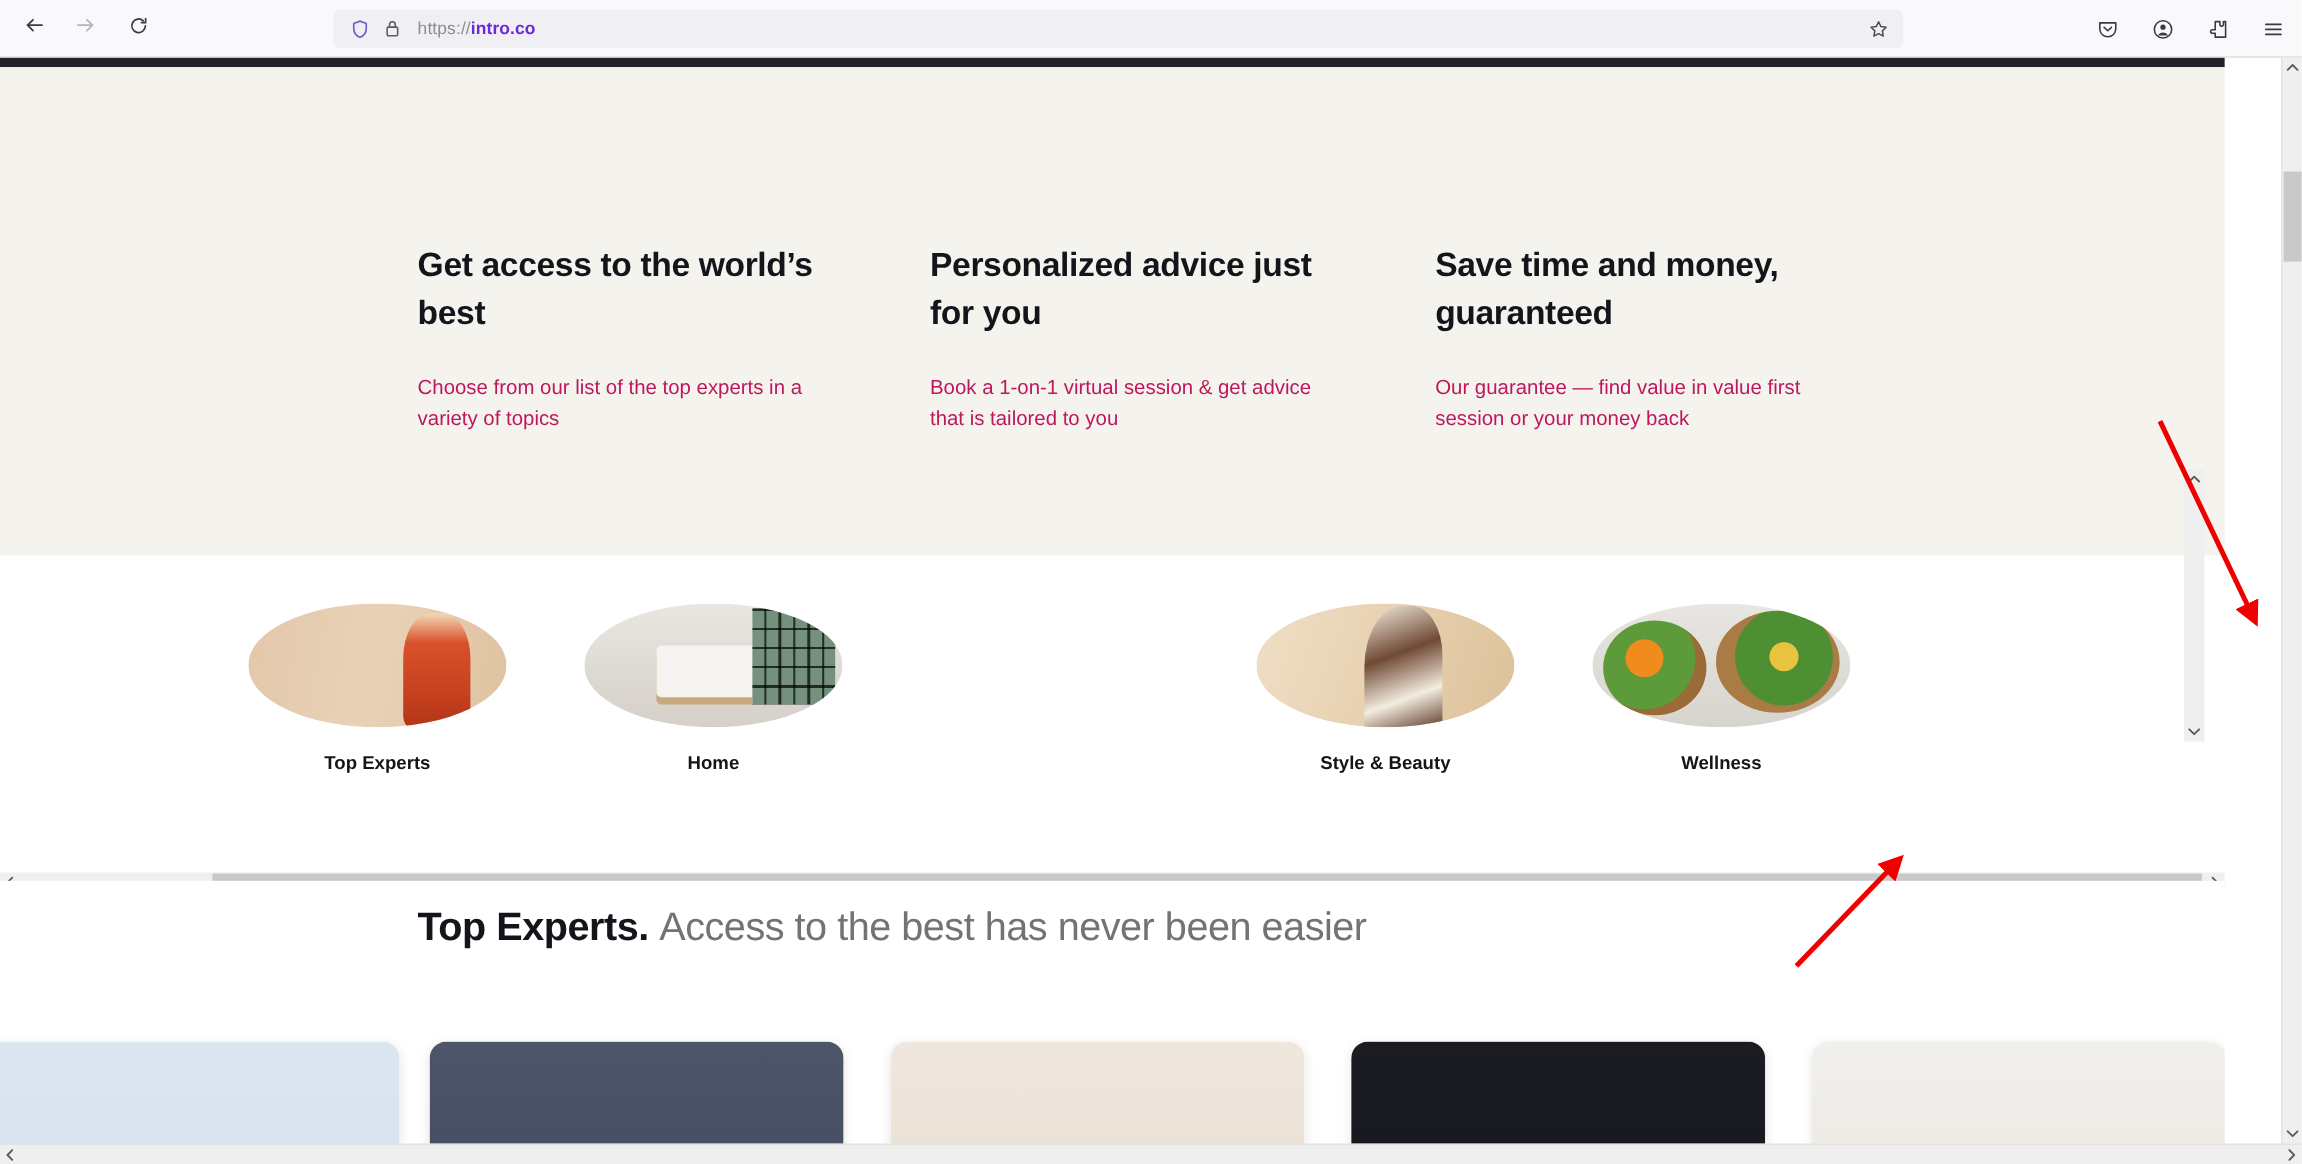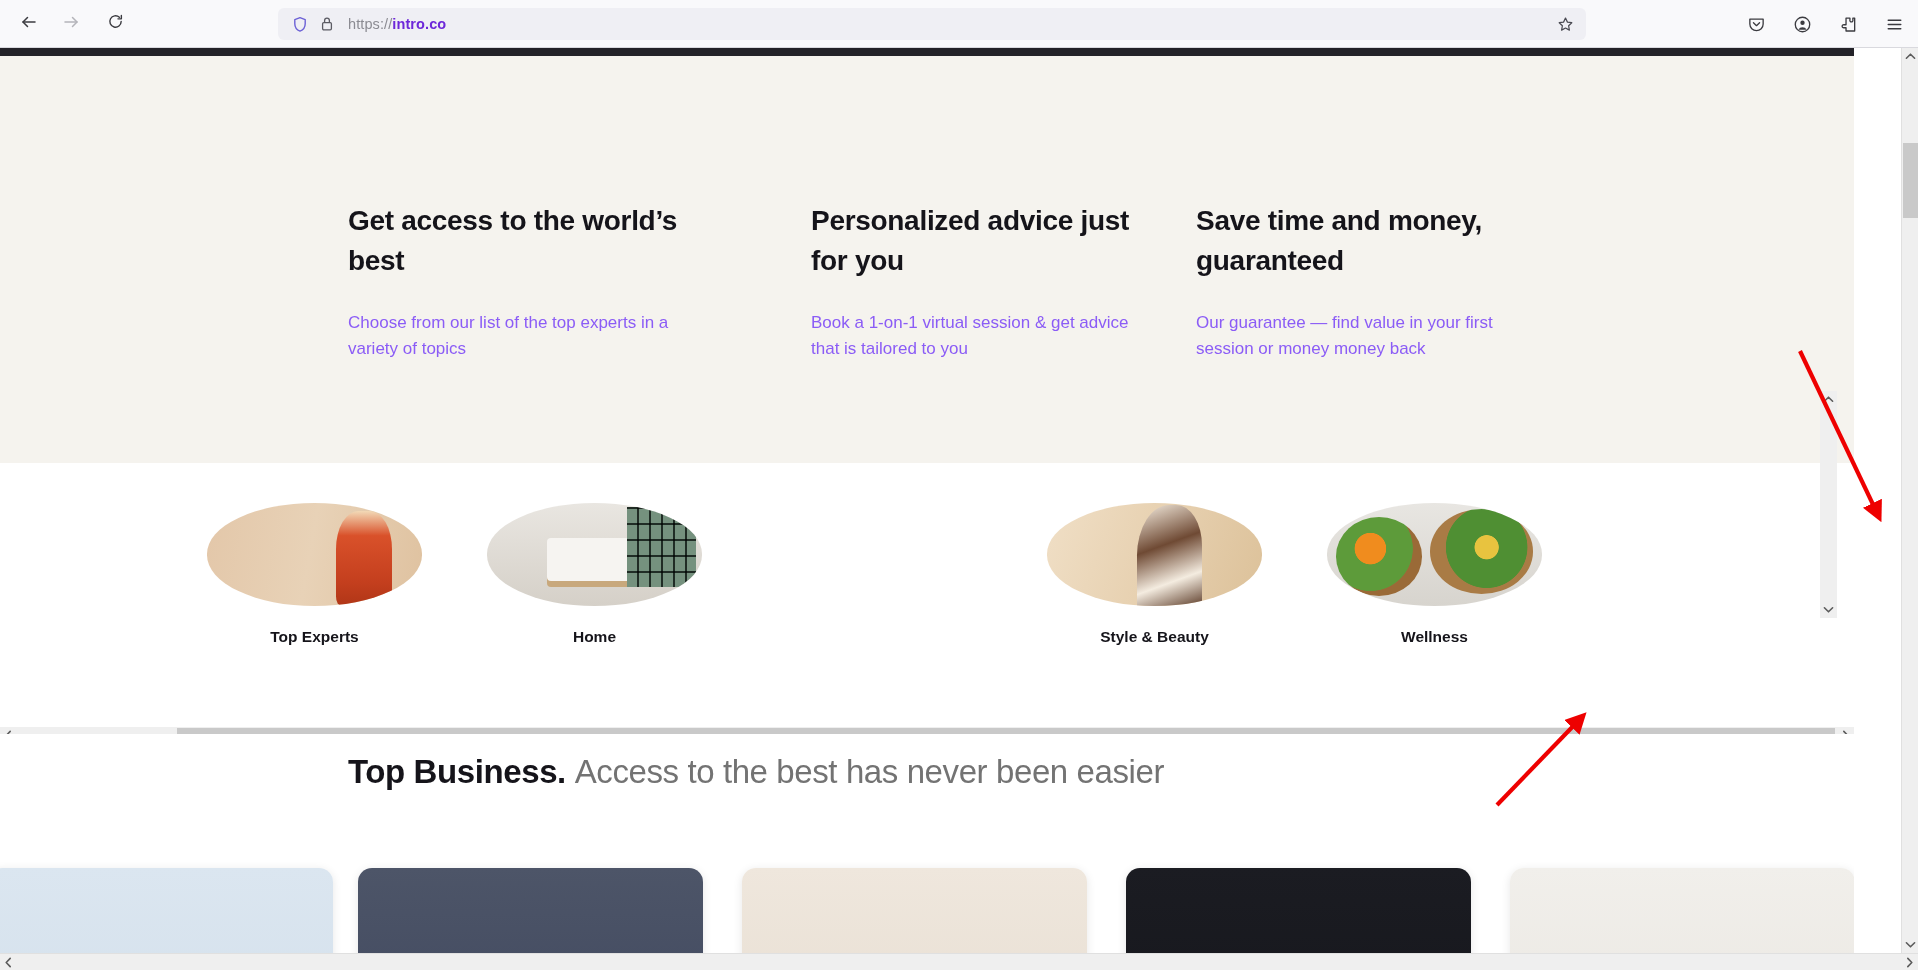--- a/index.html
+++ b/index.html
@@ -84,25 +84,25 @@
     font-size: 28px;
     line-height: 40px;
     font-weight: 600;
     color: #15141a;
     letter-spacing: -0.3px;
   }
   .vp-p {
     margin-top: 29px;
     font-size: 17px;
     line-height: 26px;
-    color: #8b5cf6;
+    color: #be185d;
     font-weight: 400;
   }
   #vp-col-0 { left: 348px; width: 360px; }
-  #vp-col-1 { left: 775px; width: 330px; margin-left: 36px; }
+  #vp-col-1 { left: 775px; width: 330px; }
   #vp-col-2 { left: 1196px; width: 340px; }
 
   
   #carousel {
     position: absolute; top: 415px; left: 0;
     width: 1854px; height: 243px;
     background: #ffffff;
   }
   .cat { position: absolute; top: 40px; }
   .cat-thumb {
@@ -386,21 +386,21 @@
     <div class="vp-col" id="vp-col-0">
       <div class="vp-h">Get access to the world’s best</div>
       <div class="vp-p">Choose from our list of the top experts in a variety of topics</div>
     </div>
     <div class="vp-col" id="vp-col-1">
       <div class="vp-h">Personalized advice just for you</div>
       <div class="vp-p">Book a 1-on-1 virtual session &amp; get advice that is tailored to you</div>
     </div>
     <div class="vp-col" id="vp-col-2">
       <div class="vp-h">Save time and money, guaranteed</div>
-      <div class="vp-p">Our guarantee — find value in your first session or money money back</div>
+      <div class="vp-p">Our guarantee — find value in value first session or your money back</div>
     </div>
   </section>
 
   <section id="carousel">
     <div class="cat" id="cat-0">
       <div class="cat-thumb">
           <div class="art art-experts"></div>
         </div>
       <div class="cat-label">Top Experts</div>
     </div>
@@ -433,21 +433,21 @@
     <div class="thumb"></div>
     <div class="sb-arrow" id="sb-inner-h-right">
       <svg width="9" height="11" viewBox="0 0 9 11" fill="none" stroke="currentColor" stroke-width="1.6" stroke-linecap="round" stroke-linejoin="round">
           <path d="M2.8 1.4l4 4.1-4 4.1"></path>
         </svg>
     </div>
   </div>
 
   <section id="experts-section">
     <h2 id="experts-heading">
-      <span class="dark">Top Business.</span>
+      <span class="dark">Top Experts.</span>
       <span class="muted">Access to the best has never been easier</span>
     </h2>
 
     <div class="ecard" id="ecard-0">
         <div class="face f0"></div>
       </div>
     <div class="ecard" id="ecard-1">
         <div class="face f1"></div>
       </div>
     <div class="ecard" id="ecard-2">

